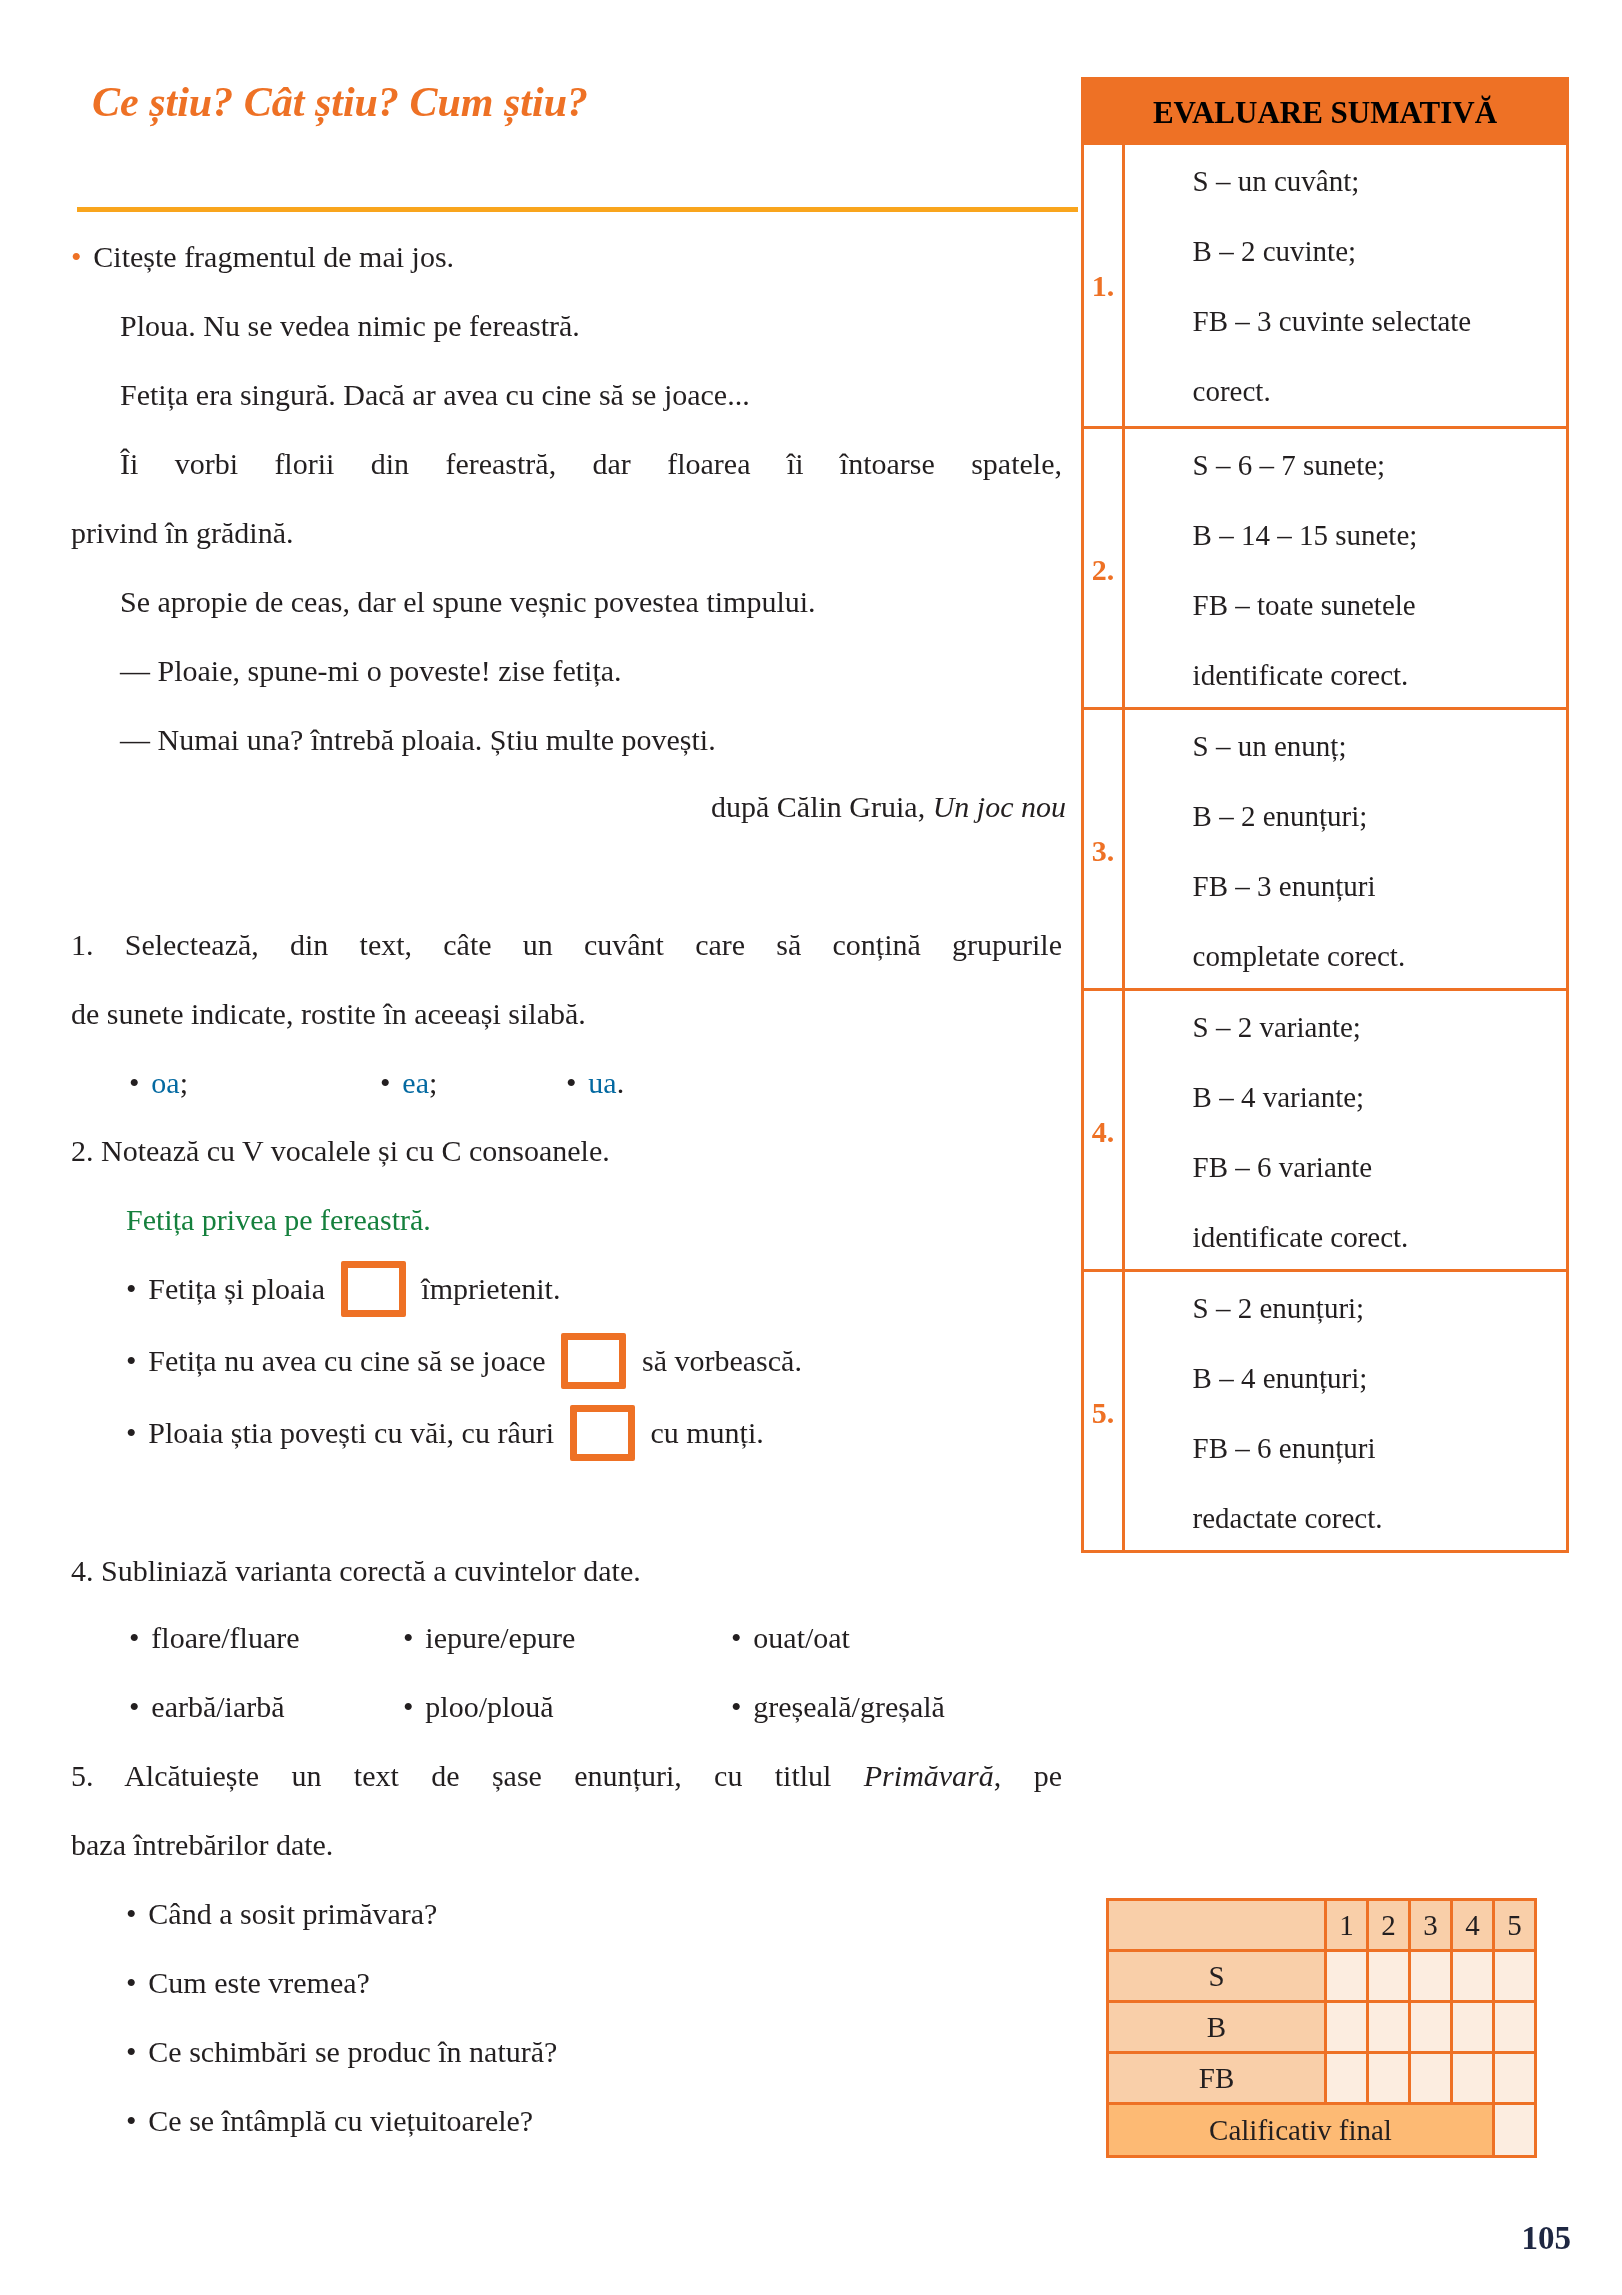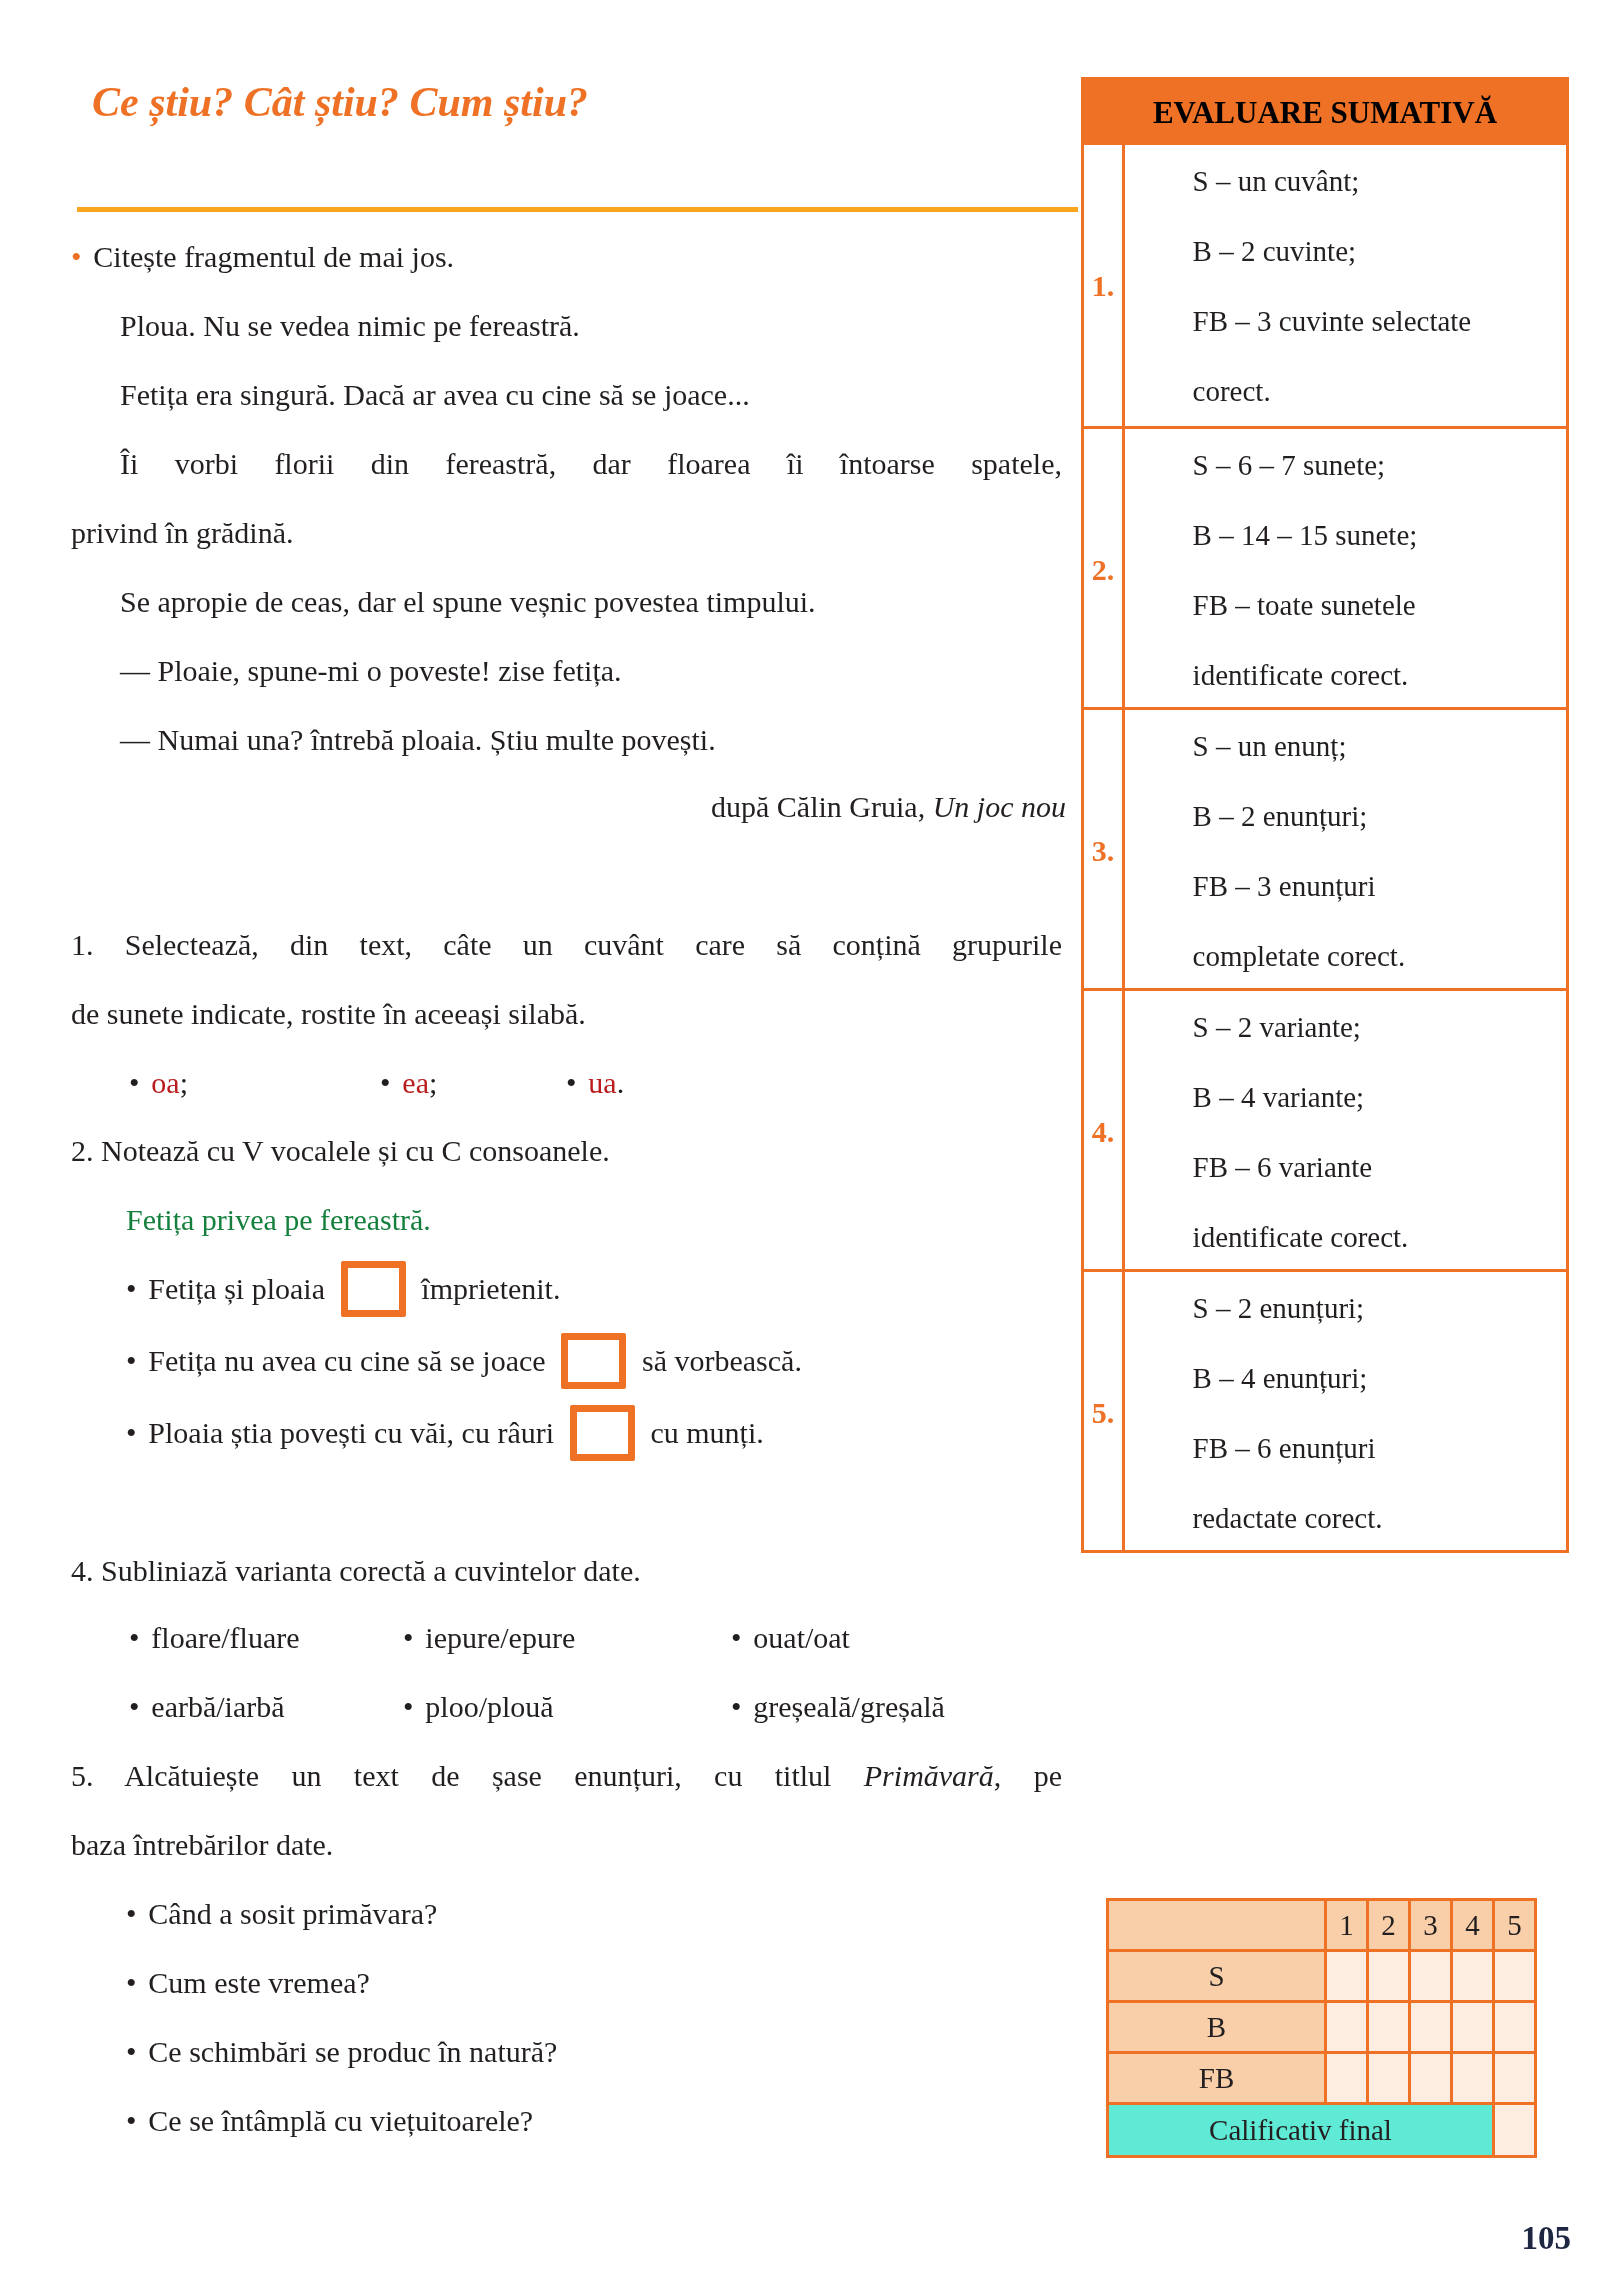--- a/index.html
+++ b/index.html
@@ -10,21 +10,21 @@
   .title{position:absolute;left:92px;top:77px;font-size:42px;line-height:1.2;
          font-weight:bold;font-style:italic;color:#ee7125;margin:0;}
   .rule{position:absolute;left:77px;top:207px;width:1001px;height:4.6px;background:#f9a51d;}
 
   
   .main{position:absolute;left:71px;width:991px;font-size:30px;}
   .line{height:69px;line-height:69px;white-space:nowrap;}
   .wrapline{height:69px;line-height:69px;}
   .indent{padding-left:49px;}
   .justify{white-space:normal;text-align:justify;text-align-last:justify;}
-  .orange{color:#b91c1c;}
+  .orange{color:#0369a1;}
   .bullet-o{color:#ee7125;margin-right:11.8px;}
   .bullet-b{color:#231f20;margin-right:11.8px;}
   .attrib{position:absolute;left:75px;top:772px;width:991px;height:69px;line-height:69px;
           text-align:right;font-size:30px;}
   #intro{position:absolute;top:222px;}
   #fragment{position:absolute;top:291px;}
   #ex1{position:absolute;top:910px;}
   #ex2{position:absolute;top:1116px;}
   #ex3{position:absolute;top:1253px;}
   #ex4{position:absolute;top:1538px;}
@@ -59,21 +59,21 @@
   .ev-text{padding:1.3px 6.5px 0 23.6px;font-size:29px;}
   .ev-line{height:70px;line-height:70px;white-space:nowrap;margin-left:44px;}
 
   
   .score{position:absolute;left:1106px;top:1898px;border-collapse:collapse;
          font-size:29px;color:#231f20;}
   .score td{border:3.9px solid #ee7125;text-align:center;padding:0;}
   .score .c-label{width:215px;height:48px;background:#f9cfa9;}
   .score .c-head{width:39px;height:48px;background:#f9cfa9;}
   .score .c-cell{background:#fcede0;}
-  .score .c-footer{background:#5eead4;height:50px;}
+  .score .c-footer{background:#fdba74;height:50px;}
 
   .pagenum{position:absolute;right:51px;top:2220px;font-size:33px;font-weight:bold;color:#1e2742;}
 </style>
 </head>
 <body>
 
 <div class="page">
 
   <h1 class="title">Ce știu? Cât știu? Cum știu?</h1>
   <div class="rule"></div>

